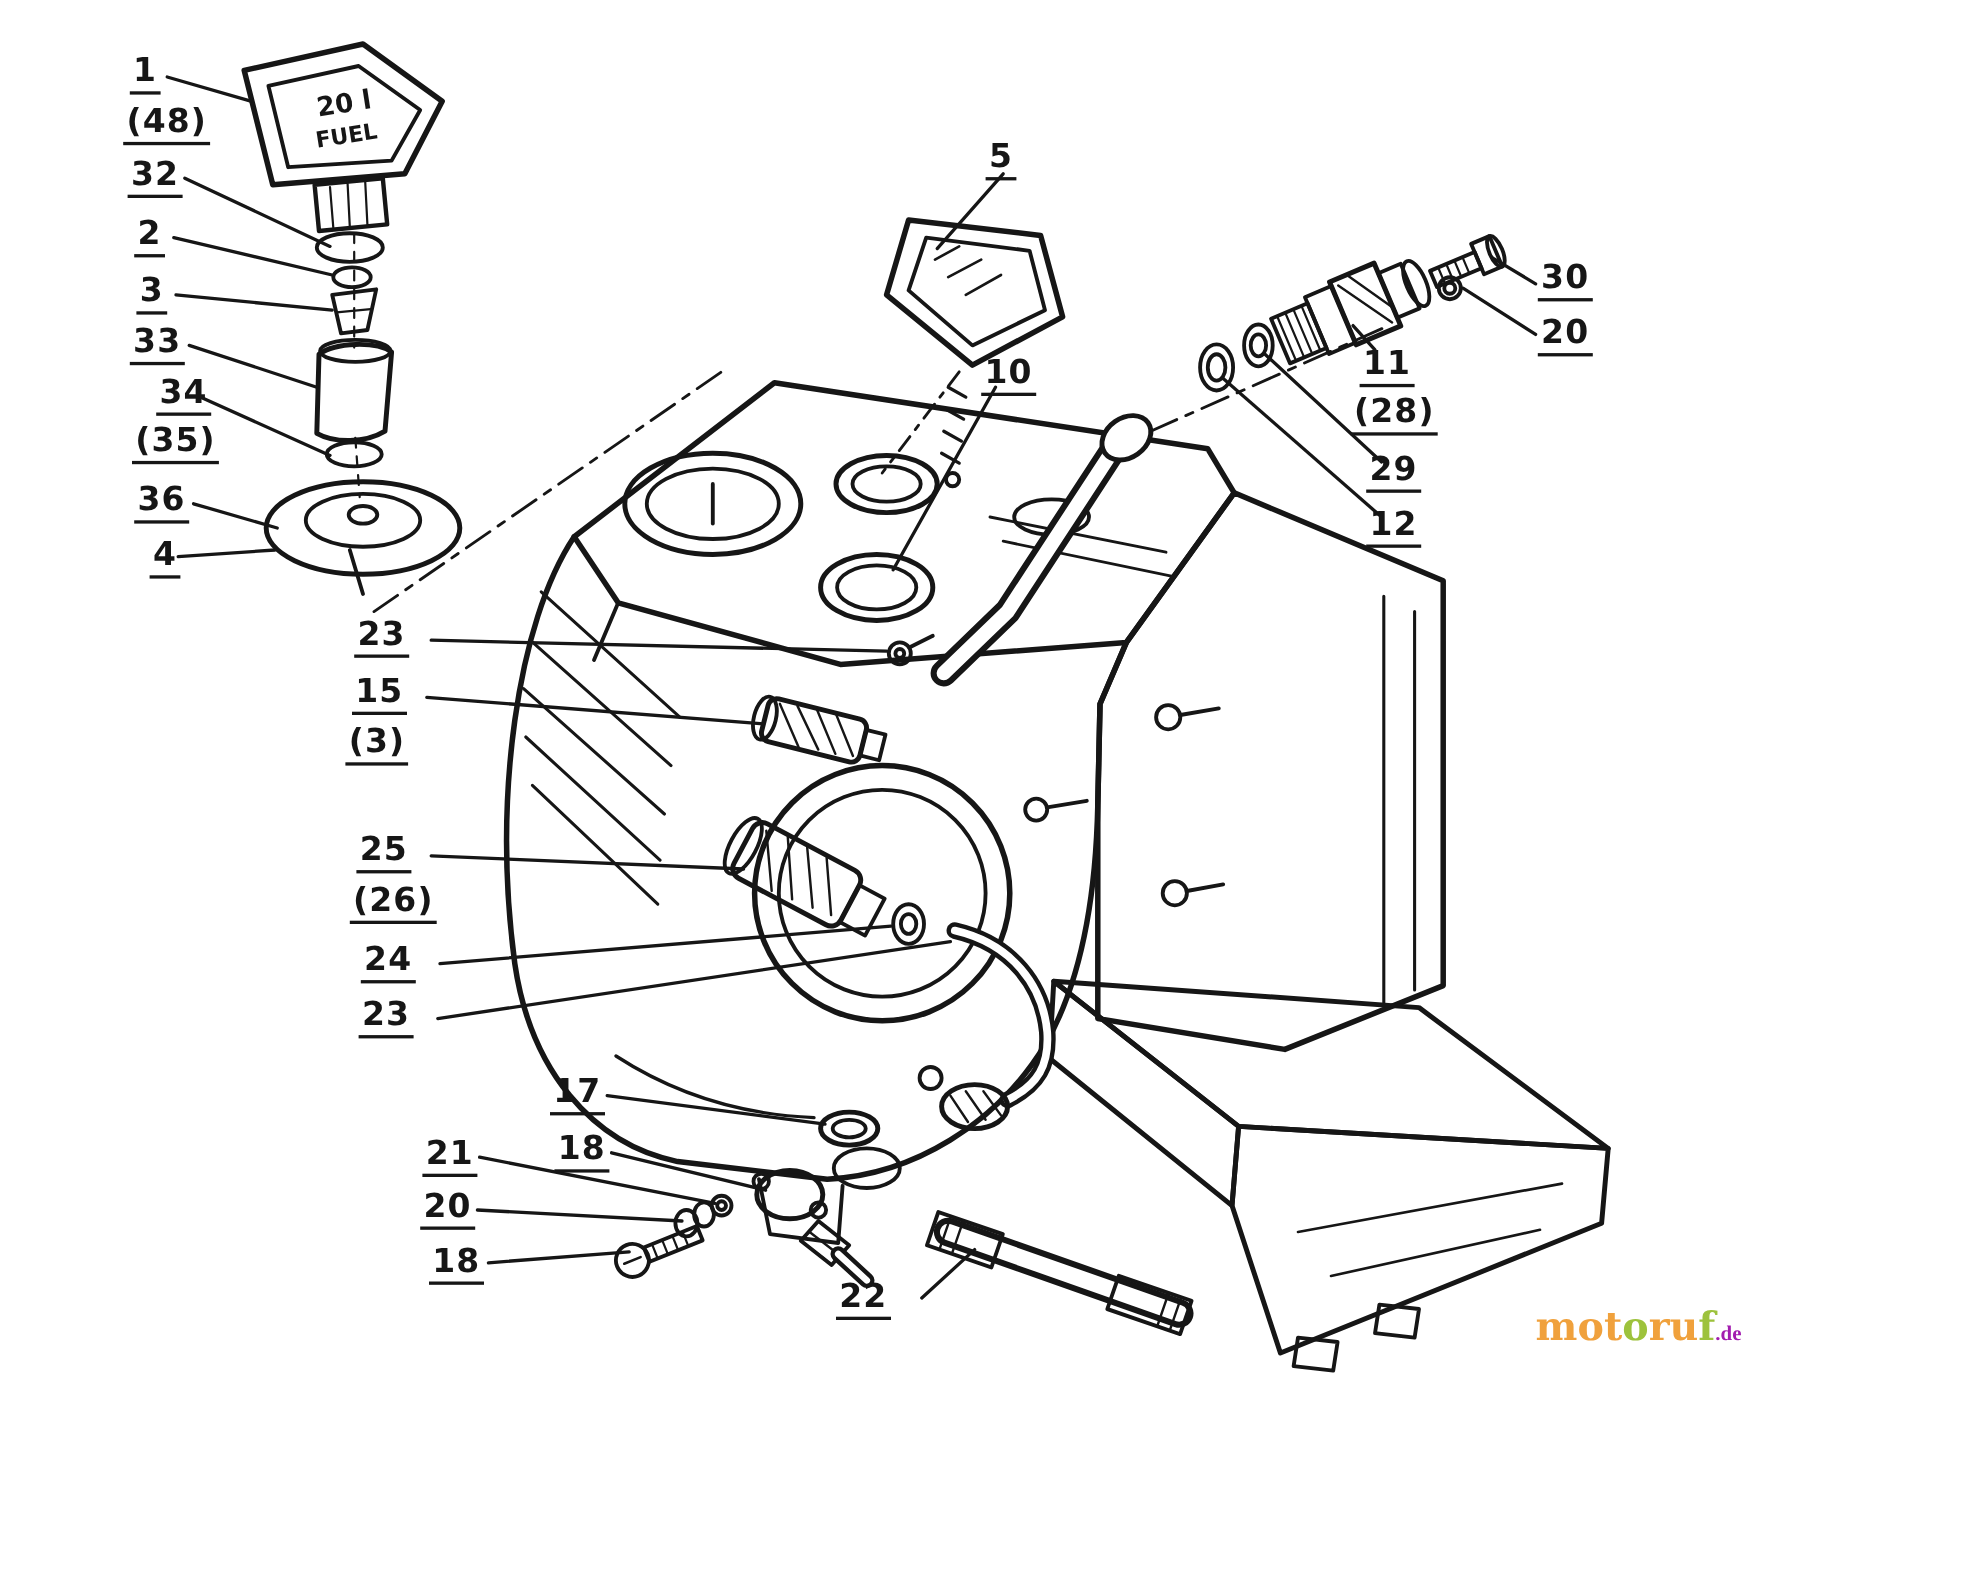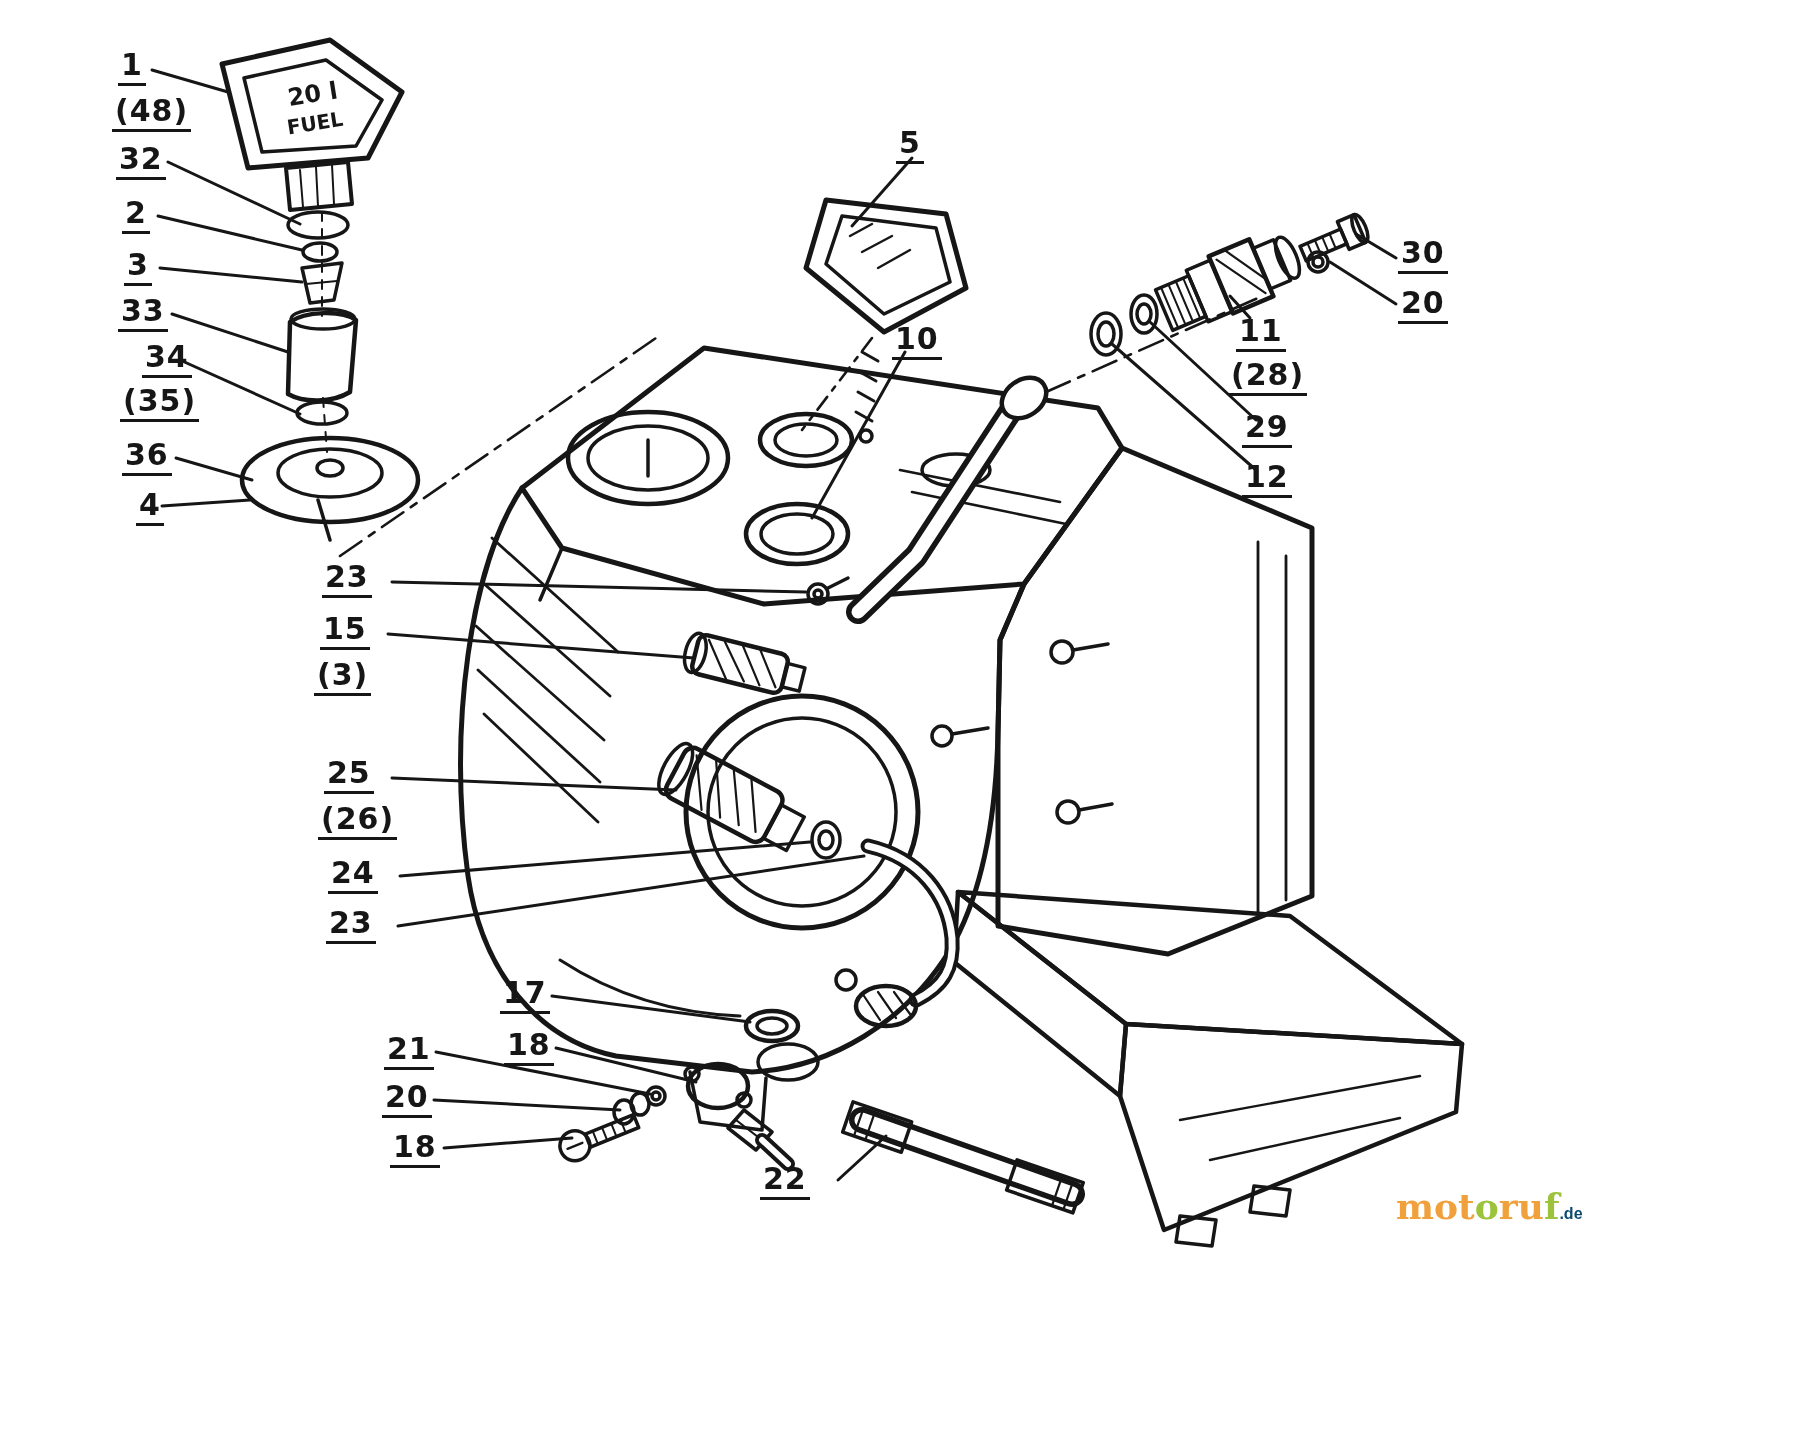--- a/index.html
+++ b/index.html
@@ -4,21 +4,21 @@
 <style>
   html,body{margin:0;padding:0;background:#ffffff;}
   .stage{position:relative;width:1800px;height:1440px;background:#ffffff;overflow:hidden;
          font-family:"DejaVu Sans",sans-serif;}
   .drawing{position:absolute;left:0;top:0;width:1800px;height:1440px;}
   .part-label{position:absolute;font-weight:700;font-size:30px;line-height:1;color:#161616;
               border-bottom:3px solid #161616;padding:2px 3px 3px;letter-spacing:1px;
               font-family:"DejaVu Sans",sans-serif;}
   .logo{position:absolute;left:1396px;top:1188px;font-weight:700;font-size:36px;line-height:1;
         font-family:"DejaVu Serif",serif;letter-spacing:0px;}
-  .logo .suffix{font-size:16px;color:#0c4a6e;font-family:Liberation Sans, sans-serif;vertical-align:baseline;}
+  .logo .suffix{font-size:19px;color:#a21caf;font-family:Liberation Serif, serif;vertical-align:baseline;}
 </style>
 </head>
 <body>
 
 <div class="stage">
 
   <svg class="drawing" viewBox="0 0 1800 1440" xmlns="http://www.w3.org/2000/svg">
     <g stroke="#161616" fill="none" stroke-width="3.5" stroke-linecap="round" stroke-linejoin="round">
 
       <g stroke-width="2.6">

